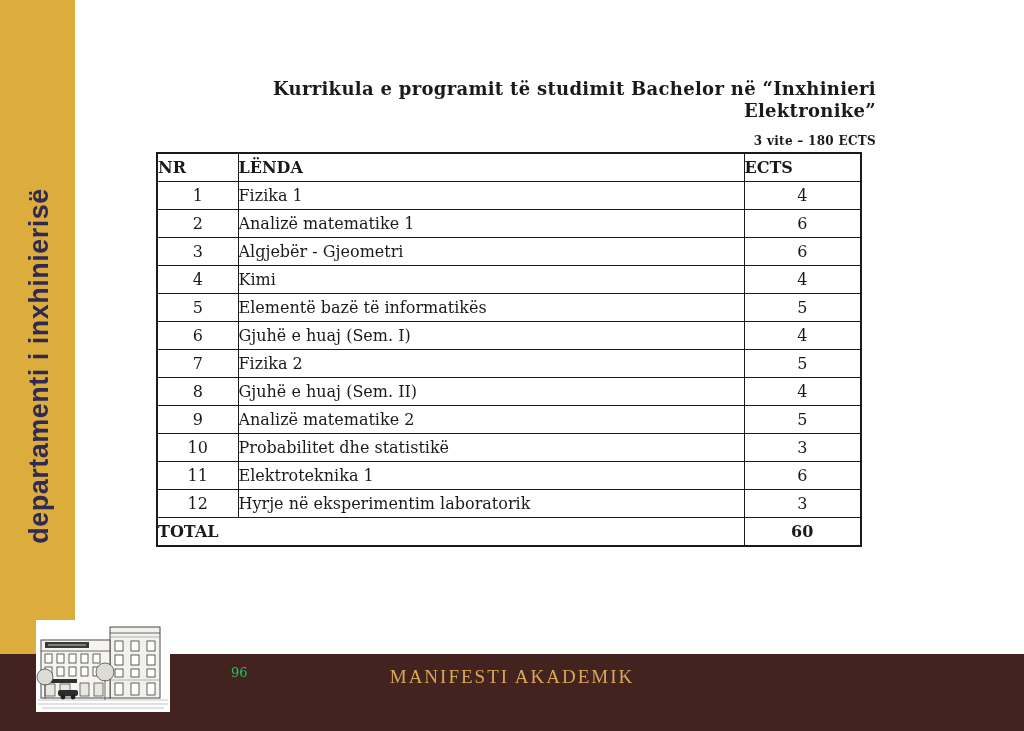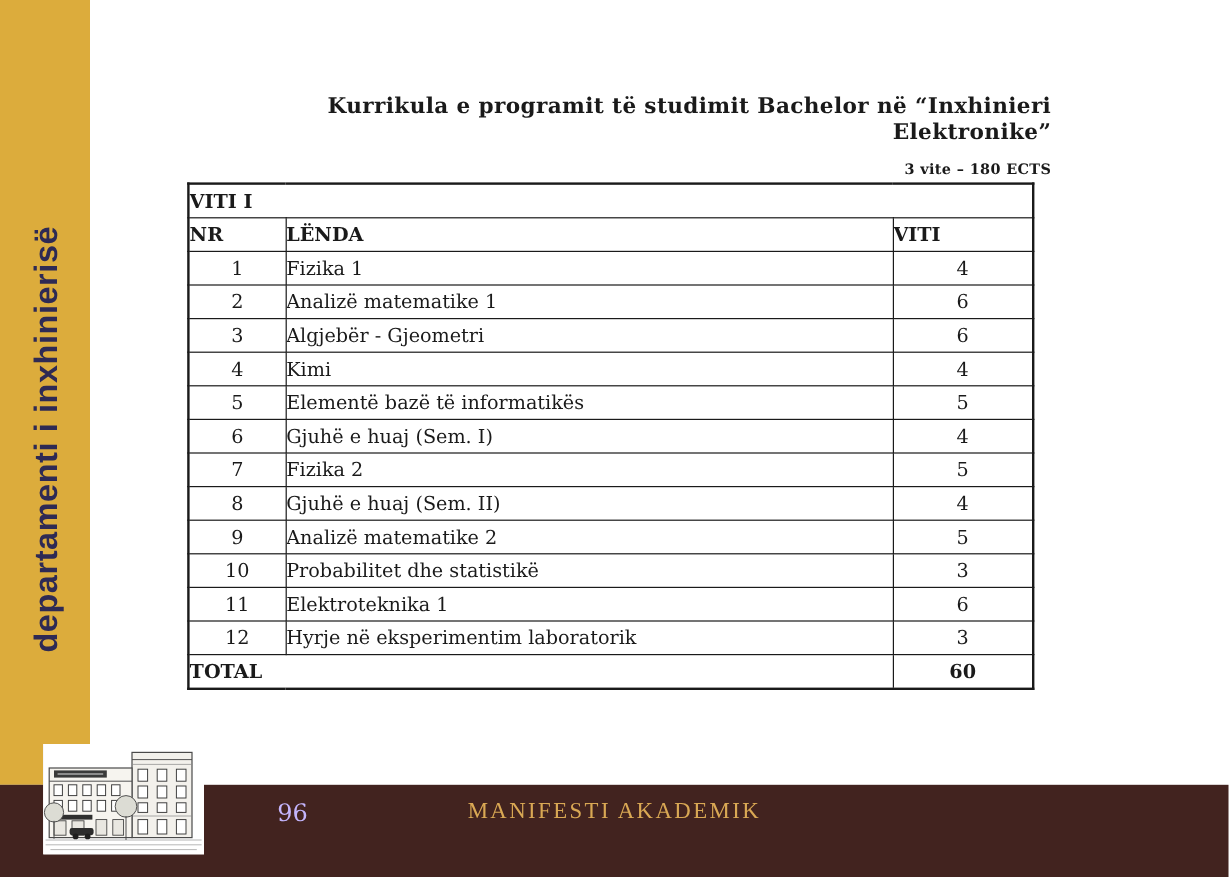--- a/index.html
+++ b/index.html
@@ -64,21 +64,21 @@
   td.ects{text-align:center;}
   td.total-label{font-weight:bold;padding-left:6px;height:28px;}
   td.total-value{font-weight:bold;text-align:center;}
   
   .footer{
     position:absolute;left:0;top:654px;width:1024px;height:77px;
     background:#42231F;
   }
   .page-number{
     position:absolute;left:231px;top:11px;
-    font-size:20px;color:#c4b5fd;
+    font-size:13px;color:#22c55e;
   }
   .footer-title{
     position:absolute;left:0;right:0;top:12px;
     text-align:center;
     font-size:19px;letter-spacing:2px;
     color:#D9A854;
     font-family:Liberation Serif, serif;
   }
   
   .building{
@@ -104,26 +104,23 @@
   </div>
 
   <table class="curriculum">
     <colgroup>
         <col style="width:81px">
         <col style="width:506px">
         <col style="width:117px">
       </colgroup>
     <tbody>
       <tr>
-        <td class="viti" colspan="3">VITI I</td>
-      </tr>
-      <tr>
         <td class="hdr-nr">NR</td>
         <td class="hdr-subj">LËNDA</td>
-        <td class="hdr-ects">VITI</td>
+        <td class="hdr-ects">ECTS</td>
       </tr>
       <tr>
         <td class="nr">1</td>
         <td class="subj">Fizika 1</td>
         <td class="ects">4</td>
       </tr>
       <tr>
         <td class="nr">2</td>
         <td class="subj">Analizë matematike 1</td>
         <td class="ects">6</td>

